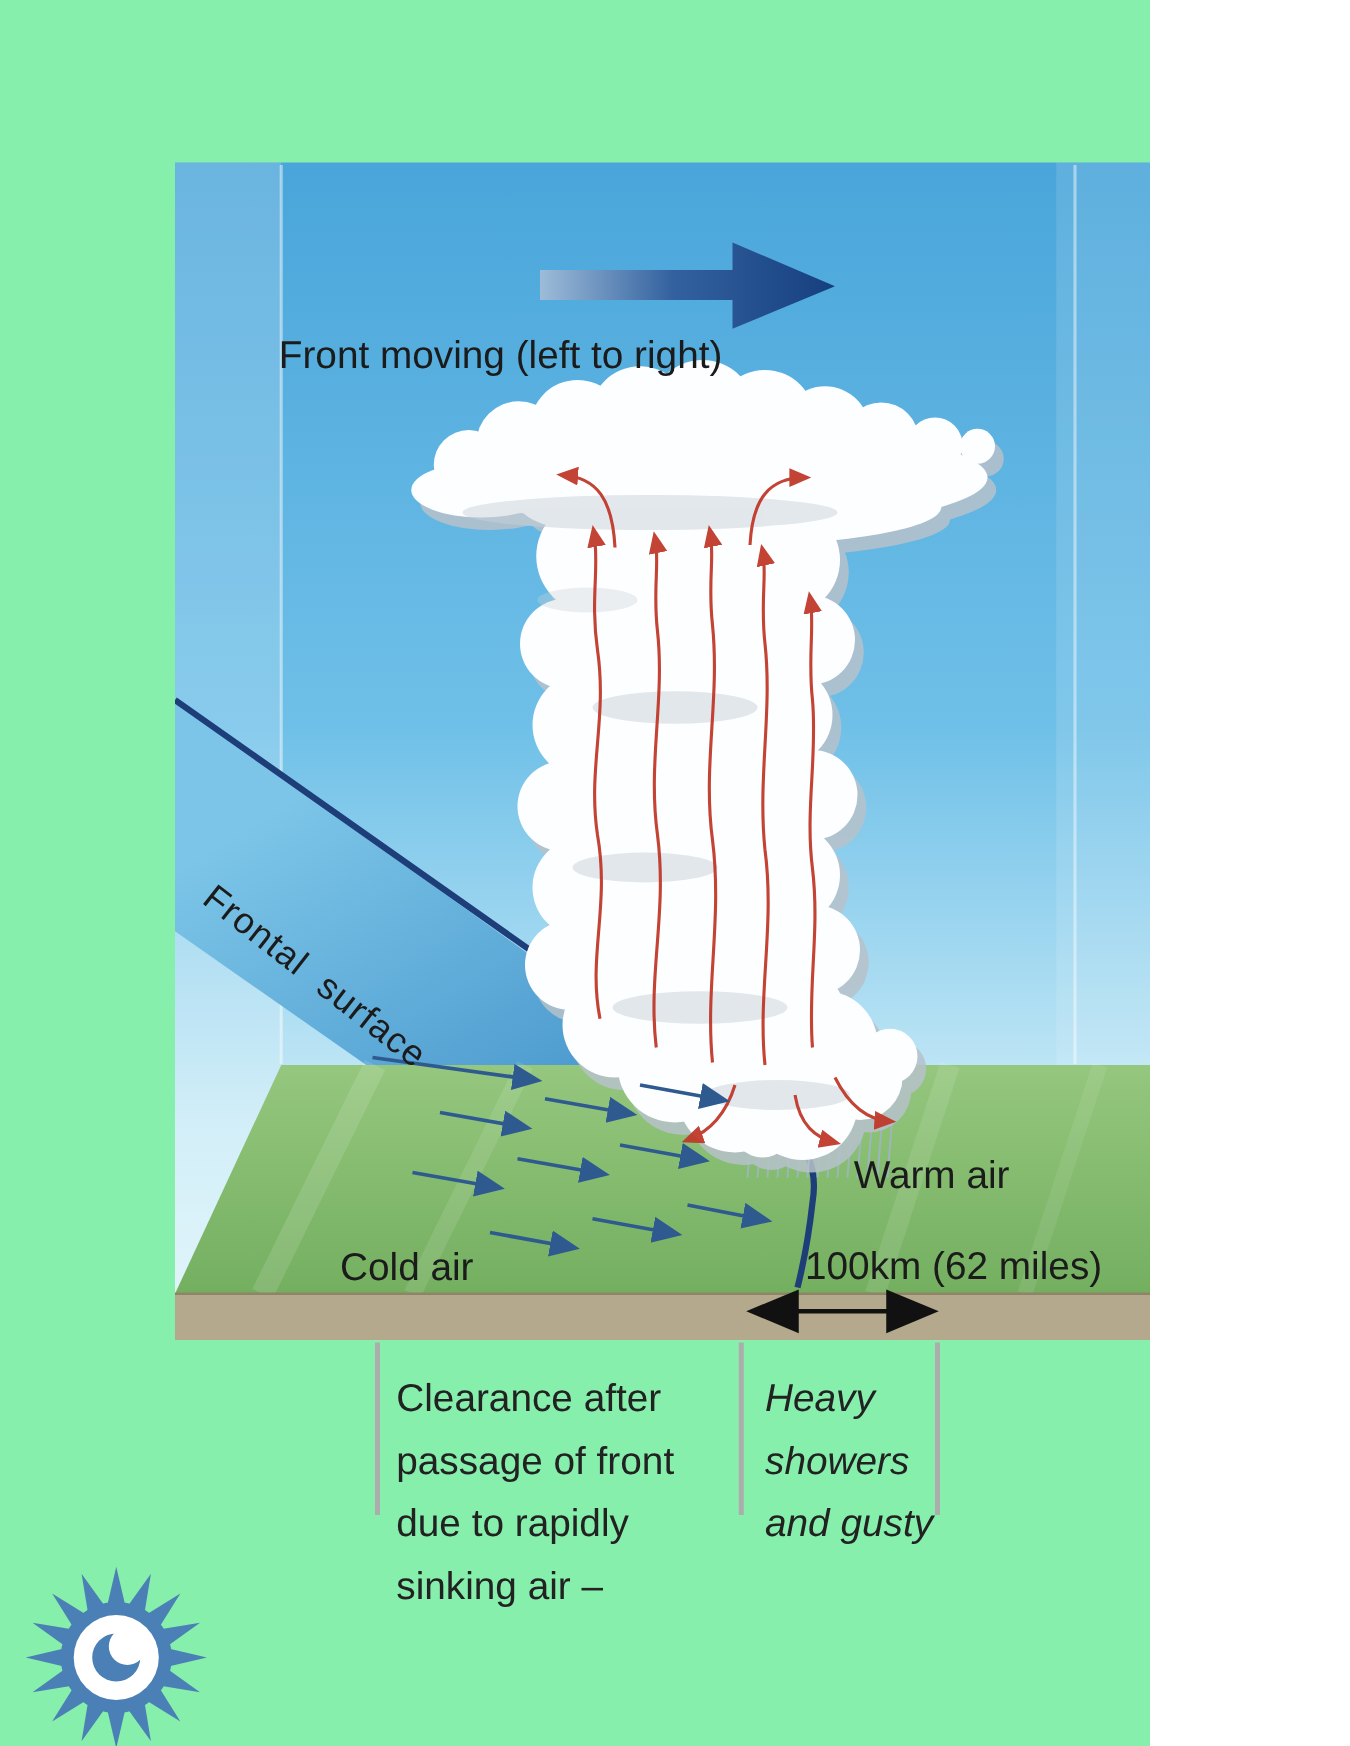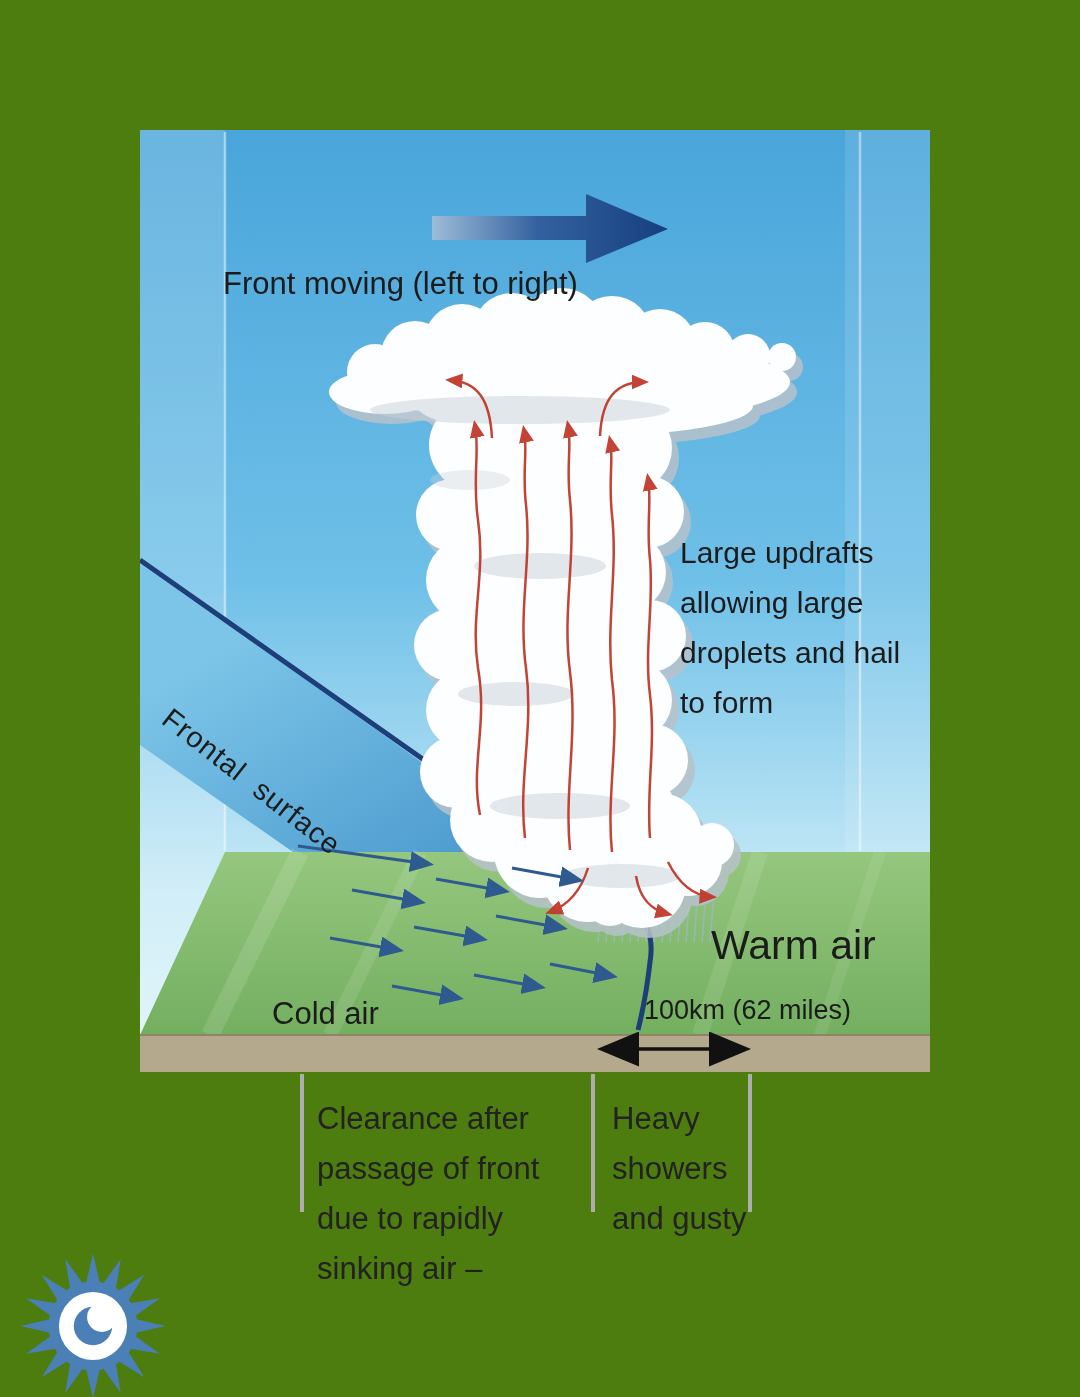--- a/index.html
+++ b/index.html
@@ -1,28 +1,28 @@
 <!DOCTYPE html>
 <html><head>
 <meta charset="utf-8">
 <style>
   html,body{margin:0;padding:0;background:#ffffff;}
-  .page{position:relative;width:1080px;height:1397px;background:#4d7c0f;overflow:hidden;
+  .page{position:relative;width:920px;height:1397px;background:#86efac;overflow:hidden;
         font-family:"Liberation Sans",sans-serif;}
   .lbl{position:absolute;color:#1b1b1b;font-family:"Liberation Sans",sans-serif;}
   .lbl-front{left:223px;top:266px;font-size:31px;}
   .lbl-updrafts{left:680px;top:528px;font-size:30px;line-height:50px;width:240px;}
   .lbl-frontal{left:176px;top:702px;font-size:29px;white-space:pre;letter-spacing:1px;
                transform:rotate(38deg);transform-origin:left top;}
   .lbl-cold{left:272px;top:968px;font-size:31px;margin-top:28px;}
-  .lbl-warm{left:683px;top:922px;font-size:41px;margin-left:28px;}
-  .lbl-dist{left:644px;top:995px;font-size:27px;}
+  .lbl-warm{left:683px;top:922px;font-size:31px;}
+  .lbl-dist{left:644px;top:995px;font-size:31px;}
   .caption{position:absolute;color:#222;font-size:31px;line-height:50px;}
   .caption-left{left:317px;top:1094px;width:272px;}
-  .caption-right{left:612px;top:1094px;width:150px;}
+  .caption-right{left:612px;top:1094px;width:150px;font-style:italic;}
   .watermark-band{position:absolute;left:0;top:1268px;width:1080px;height:129px;background:#ffffff;}
   .watermark-text{position:absolute;left:170px;top:-20px;font-family:"Liberation Serif",serif;
       font-weight:700;font-size:138px;line-height:138px;white-space:nowrap;
       color:#cfe3f4;-webkit-text-stroke:3px #3f74ab;letter-spacing:-4px;
       transform:scaleX(0.8);transform-origin:left top;}
   .sun-logo{position:absolute;left:14px;top:1252px;}
   svg.canvas{position:absolute;left:0;top:0;}
 </style>
 </head>
 <body>
@@ -202,21 +202,20 @@
     <line x1="604" y1="1049" x2="744" y2="1049" stroke="#111" stroke-width="3.5" marker-start="url(#kL)" marker-end="url(#kR)"></line>
 
     <g stroke="#adadad" stroke-width="4">
       <line x1="302" y1="1074" x2="302" y2="1212"></line>
       <line x1="593" y1="1074" x2="593" y2="1212"></line>
       <line x1="750" y1="1074" x2="750" y2="1212"></line>
     </g>
   </svg>
 
   <div class="lbl lbl-front">Front moving (left to right)</div>
-  <div class="lbl lbl-updrafts">Large updrafts allowing large droplets and hail to form</div>
   <div class="lbl lbl-frontal">Frontal  surface</div>
   <div class="lbl lbl-cold">Cold air</div>
   <div class="lbl lbl-warm">Warm air</div>
   <div class="lbl lbl-dist">100km (62 miles)</div>
 
   <div class="caption caption-left">Clearance after passage of front due to rapidly sinking air –</div>
   <div class="caption caption-right">Heavy showers and gusty</div>
 
   <svg class="sun-logo" width="158" height="148" viewBox="0 0 100 100">
     <g fill="#4a80b5">

